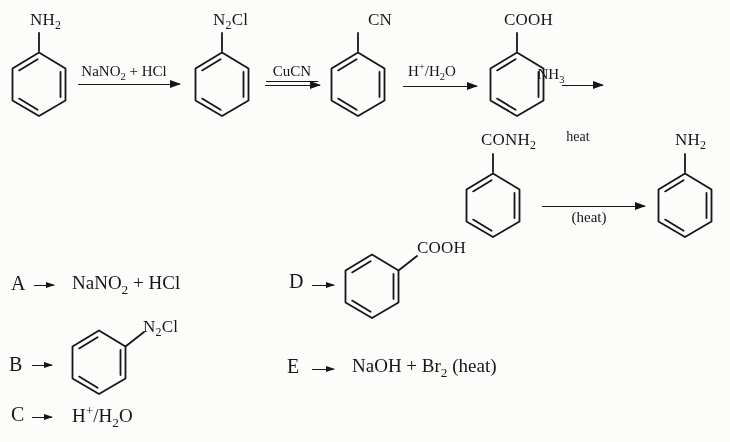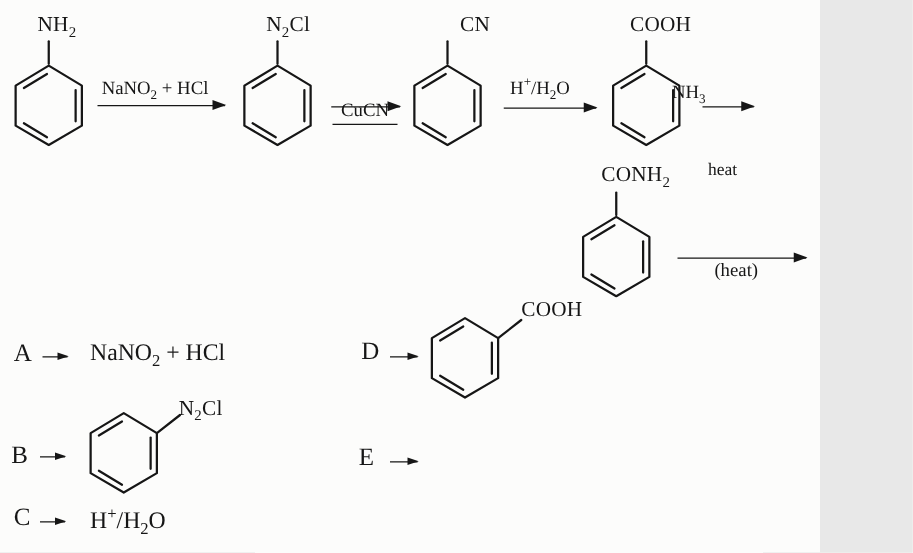--- a/index.html
+++ b/index.html
@@ -1,18 +1,18 @@
 <!DOCTYPE html>
 <html style="--ink: #161616; --paper: #fcfcfb;"><head>
 <meta charset="utf-8">
 <style>
   :root { --ink:#161616; --paper:#fcfcfb; }
   html,body { margin:0; padding:0; background:#e8e8e8; }
   .page {
-    position:relative; width:656px; height:442px; background:var(--paper);
+    position:relative; width:730px; height:442px; background:var(--paper);
     color:var(--ink); font-family:"Liberation Serif","DejaVu Serif",serif;
     overflow:hidden;
   }
   .defs { position:absolute; width:0; height:0; }
   .sub-label { position:absolute; font-size:17px; line-height:1.1; white-space:nowrap; letter-spacing:.2px; }
   .reagent { position:absolute; font-size:15px; line-height:1.1; text-align:center; white-space:nowrap; }
   .reagent.small { font-size:14px;margin-top:40px; }
   .reagent.underlined { border-bottom:1.4px solid var(--ink); padding-bottom:1px; }
   .rx-arrow { position:absolute; height:0; border-top:1.7px solid var(--ink); }
   .rx-arrow::after {
@@ -59,21 +59,21 @@
     </svg>
 
   <div class="reagent" style="left:76px; top:63px; width:96px">NaNO<sub>2</sub> + HCl</div>
   <div class="rx-arrow" style="left:78px; top:84px; width:102px"></div>
 
   <div class="sub-label" style="left:213px; top:11px">N<sub>2</sub>Cl</div>
   <svg class="ring" style="left:194px; top:31px" width="56" height="86" viewBox="0 0 56 86">
       <use href="#benzene-top"></use>
     </svg>
 
-  <div class="reagent underlined" style="left:266px; top:81px; width:52px">CuCN</div>
+  <div class="reagent underlined" style="left:266px; top:63px; width:52px">CuCN</div>
   <div class="rx-arrow" style="left:265px; top:85px; width:55px"></div>
 
   <div class="sub-label" style="left:368px; top:11px">CN</div>
   <svg class="ring" style="left:330px; top:31px" width="56" height="86" viewBox="0 0 56 86">
       <use href="#benzene-top"></use>
     </svg>
 
   <div class="reagent" style="left:404px; top:61px; width:56px">H<sup>+</sup>/H<sub>2</sub>O</div>
   <div class="rx-arrow" style="left:403px; top:86px; width:74px"></div>
 
@@ -116,14 +116,15 @@
 
   <div class="letter" style="left:289px; top:271px">D</div>
   <div class="rx-arrow opt-arrow" style="left:312px; top:285px; width:22px"></div>
   <svg class="ring" style="left:344px; top:252px" width="76" height="68" viewBox="0 0 76 68">
       <use href="#benzene-ur"></use>
     </svg>
   <div class="sub-label" style="left:417px; top:239px">COOH</div>
 
   <div class="letter" style="left:287px; top:356px">E</div>
   <div class="rx-arrow opt-arrow" style="left:312px; top:369px; width:22px"></div>
+  <div class="opt-text" style="left:352px; top:355px">NaOH + Br<sub>2</sub> (heat)</div>
 
 </div>
 
 </body></html>

